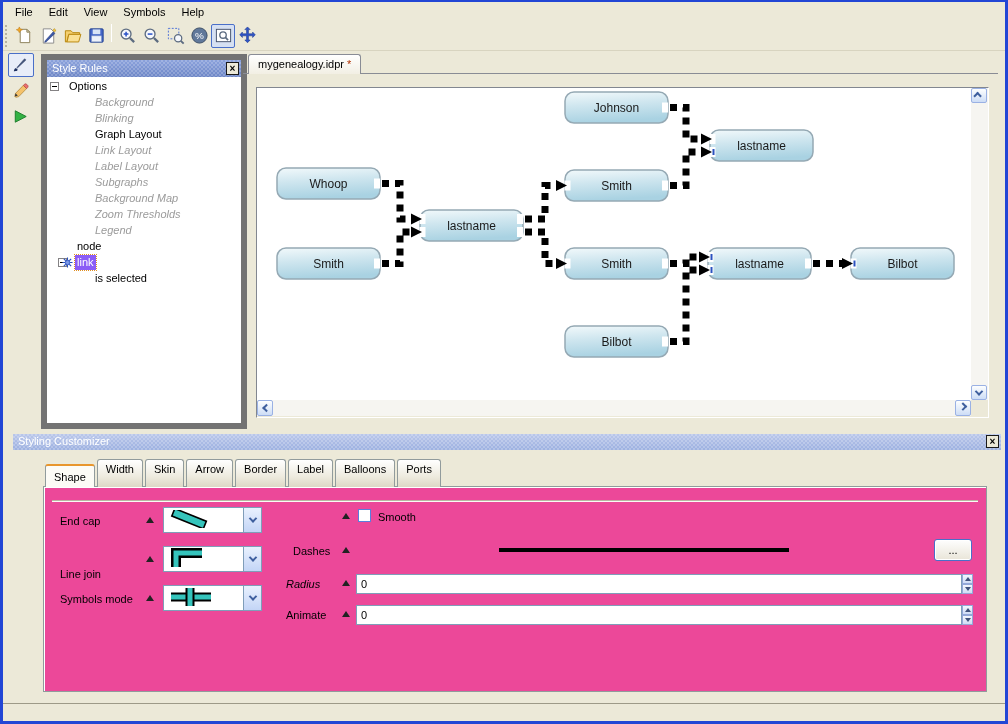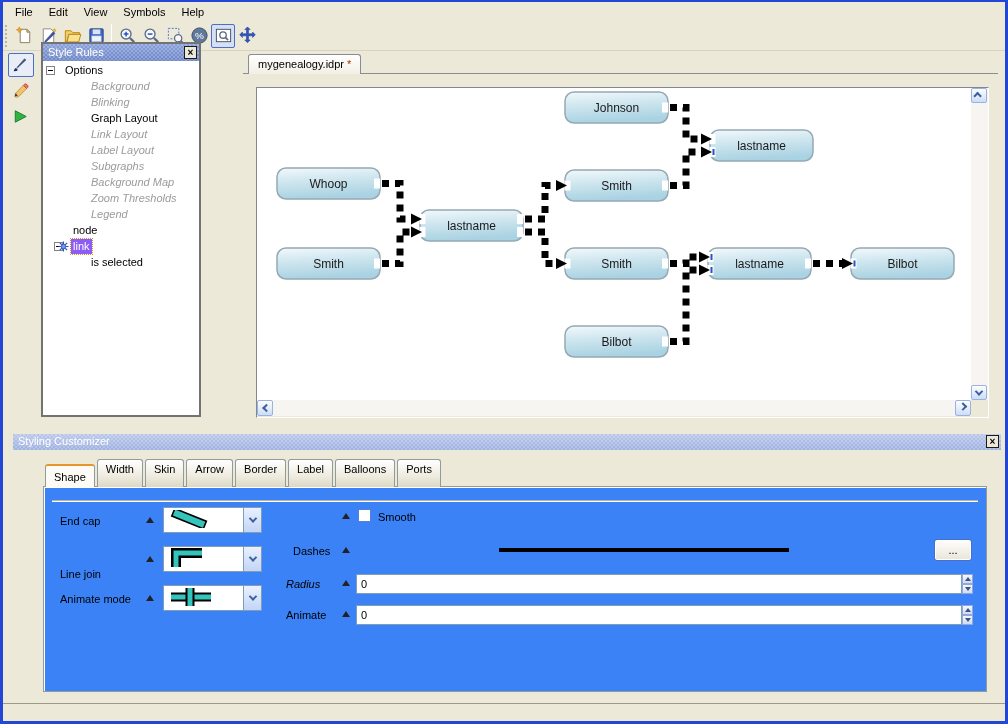--- a/index.html
+++ b/index.html
@@ -28,21 +28,21 @@
   
   .palette-title { position:absolute; left:0; top:0; right:0; height:17px; color:#fff; padding:2px 4px 0 5px;
      background-image:
        repeating-conic-gradient(rgba(255,255,255,0.20) 0% 25%, rgba(255,255,255,0) 0% 50%),
        linear-gradient(#8ba2dc,#6d86c6);
      background-size:4px 4px,100% 100%; }
   .palette-title .xbox { position:absolute; right:2px; top:2px; width:13px; height:13px; background:#ece9d8;
      border:1px solid #1a1a1a; color:#000; font-weight:bold; font-size:10px; line-height:11px; text-align:center; }
 
   
-  .stylerules { position:absolute; left:38px; top:40px; width:160px; height:375px; background:#fff; border:2px solid #737373; }
+  .stylerules { position:absolute; left:38px; top:52px; width:206px; height:375px; background:#fff; border:6px solid #737373; }
   .tree { position:absolute; left:0; top:17px; right:0; bottom:0; background:#fff; overflow:hidden; padding-top:2px; }
   .tree-row { position:relative; height:16px; line-height:15px; white-space:nowrap; }
   .tree-label { display:inline-block; padding:0 2px; }
   .tree-label.disabled { color:#9b9b9b; font-style:italic; }
   .tree-label.selected { background:#8b5cf6; color:#fff; outline:1px dotted #e09020; }
   .expander { position:absolute; top:3px; width:9px; height:9px; background:#fff; border:1px solid #848284; }
   .expander:after { content:""; position:absolute; left:1px; top:3px; width:5px; height:1px; background:#000; }
   .tree-icon { position:absolute; top:2px; width:11px; height:11px; }
   .tree-icon svg { width:11px; height:11px; }
 
@@ -72,21 +72,21 @@
   .customizer .palette-title { height:16px; padding-top:1px;
      background-image:
        repeating-conic-gradient(rgba(255,255,255,0.22) 0% 25%, rgba(255,255,255,0) 0% 50%),
        linear-gradient(#bac7ea,#9cb0e0);
      background-size:4px 4px,100% 100%; }
   .customizer .xbox { top:1px; }
   .xtabs { position:absolute; left:32px; top:31px; height:22px; display:flex; align-items:flex-end; z-index:2; }
   .xtab { height:28px; padding:3px 8px 0 8px; margin-right:2px; background:linear-gradient(#ffffff,#eeebdf 60%,#ddd8c6);
      border:1px solid #919b9c; border-bottom:none; border-radius:3px 3px 0 0; }
   .xtab.active { height:23px; padding-top:5px; background:#fcfbf6; border-top:2px solid #e8962c; position:relative; top:0; }
-  .xpane { position:absolute; left:30px; right:14px; top:52px; bottom:2px; background:#3b82f6;
+  .xpane { position:absolute; left:30px; right:14px; top:52px; bottom:2px; background:#ec4899;
      border:1px solid #919b9c; box-shadow:inset 1px 1px 0 #fff; }
   .groove { position:absolute; left:8px; right:8px; top:13px; border-top:1px solid #b9b5a2; border-bottom:1px solid #fbfaf6; }
   .flabel { position:absolute; cursor:default; }
   .adv { position:absolute; width:0; height:0; border-left:4px solid transparent; border-right:4px solid transparent; border-bottom:6px solid #222; }
   .combo { position:absolute; width:99px; height:26px; background:#fff; border:1px solid #7f9db9; display:flex; align-items:center; }
   .combo .cicon { flex:1; padding-left:4px; }
   .combo .cbtn { width:18px; height:100%; border-left:1px solid #7f9db9; background:linear-gradient(#e9f1fe,#c3d5f6);
      display:flex; align-items:center; justify-content:center; }
   .checkbox { position:absolute; width:13px; height:13px; background:#fff; border:1px solid #5a7edc; }
   .dline { position:absolute; height:4px; background:#000; }
@@ -372,21 +372,21 @@
           <svg width="52" height="20" viewBox="0 0 52 20">
               <path d="M8 19V5h26" fill="none" stroke="#000" stroke-width="10"></path>
               <path d="M8 19V5h26" fill="none" stroke="#35c4bc" stroke-width="5"></path>
             </svg>
         </span>
         <span class="cbtn">
             <span class="chev down"></span>
           </span>
       </div>
 
-      <span class="flabel" style="left:16px;top:106px;">Animate mode</span>
+      <span class="flabel" style="left:16px;top:106px;">Symbols mode</span>
       <span class="adv" style="left:102px;top:108px;"></span>
       <div class="combo" style="left:119px;top:98px;">
         <span class="cicon">
           <svg width="52" height="20" viewBox="0 0 52 20">
               <path d="M3 10h40" stroke="#000" stroke-width="9"></path>
               <path d="M3 10h40" stroke="#35c4bc" stroke-width="5"></path>
               <path d="M22 1v18" stroke="#000" stroke-width="9"></path>
               <path d="M22 1v18" stroke="#35c4bc" stroke-width="5"></path>
             </svg>
         </span>

